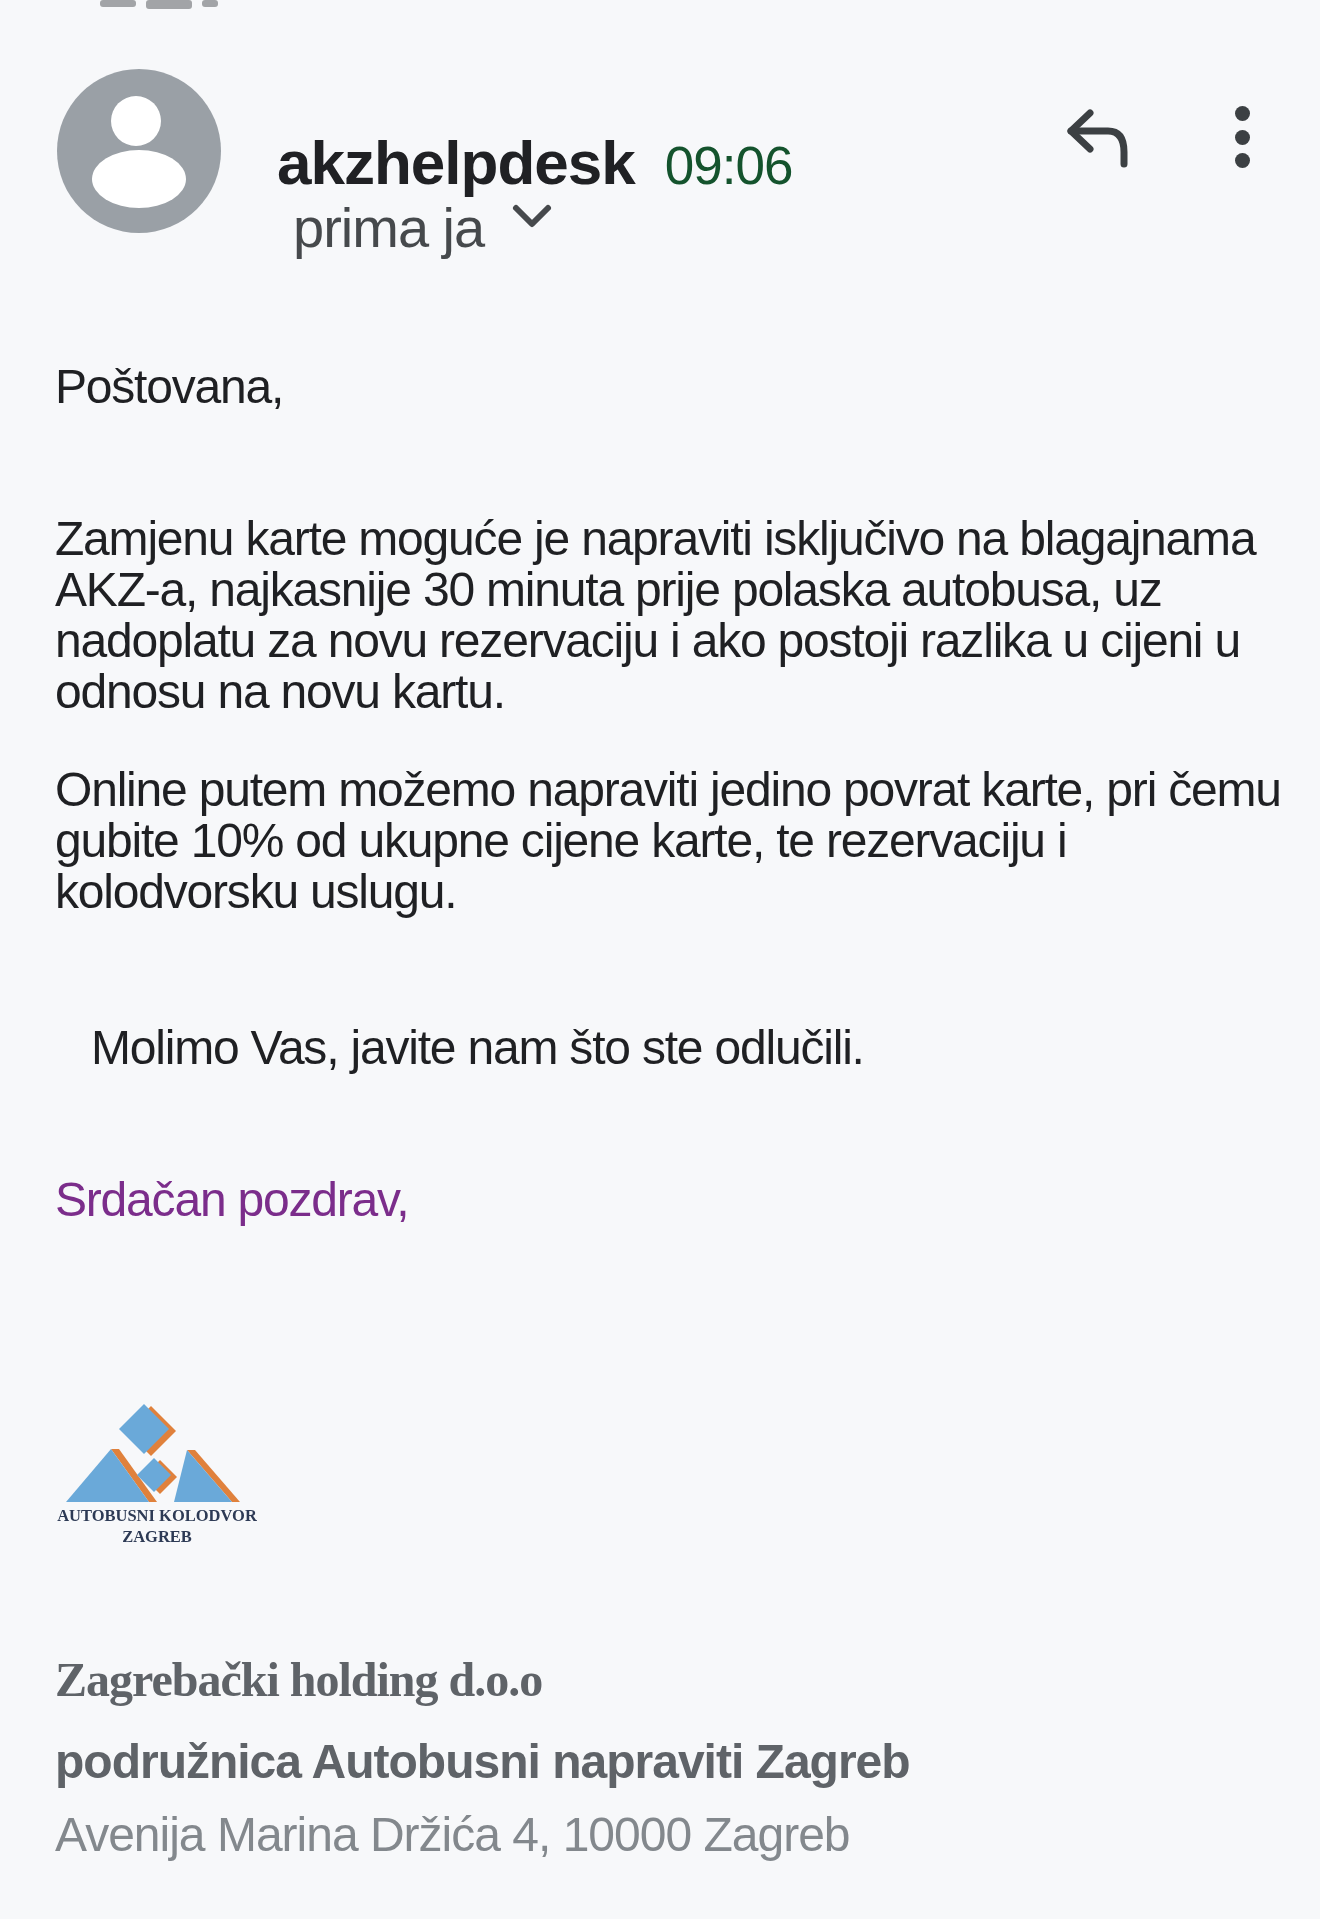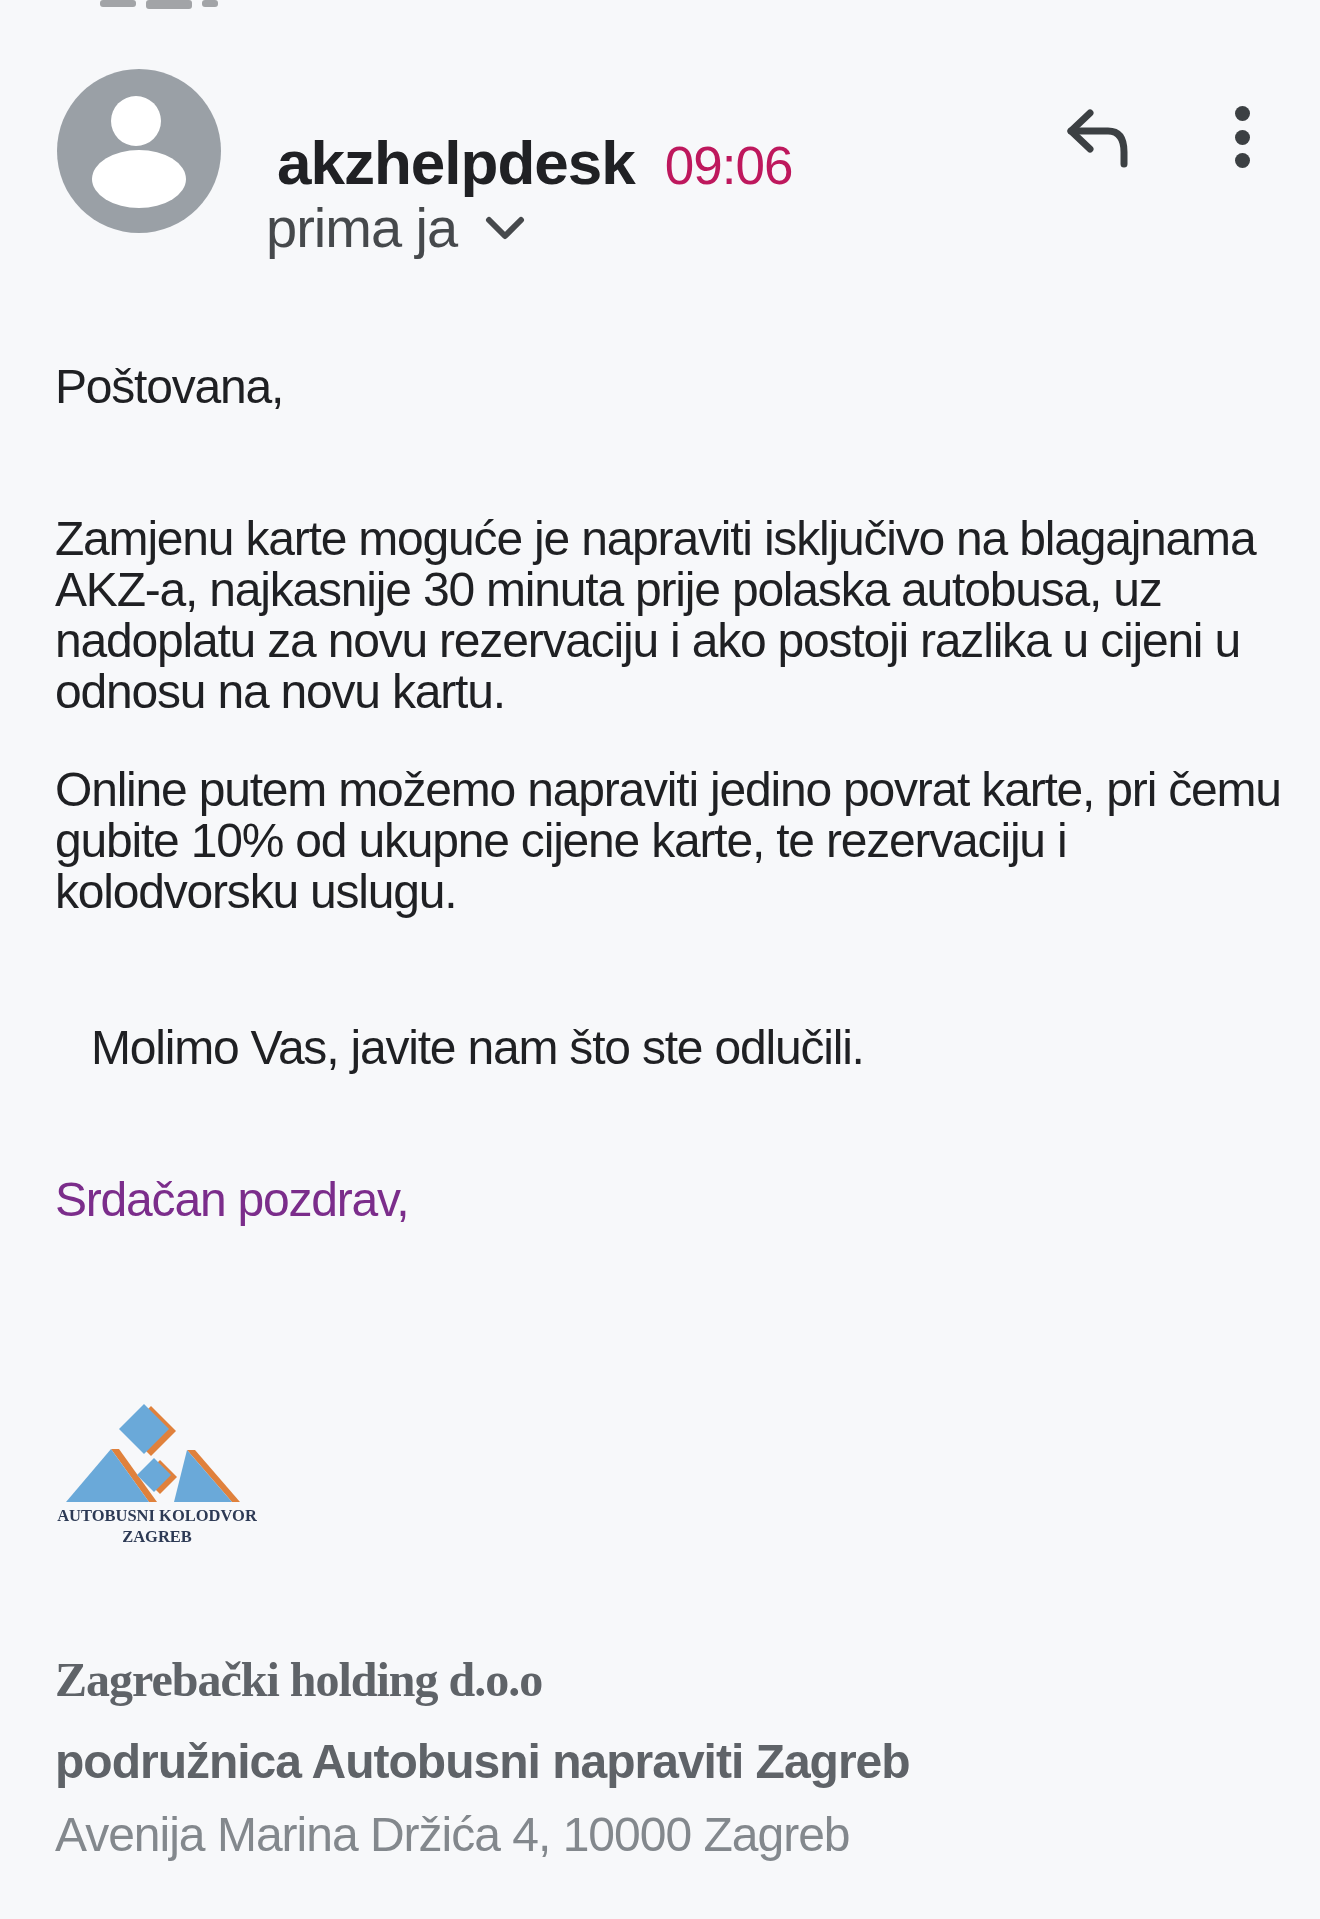--- a/index.html
+++ b/index.html
@@ -19,23 +19,23 @@
   .avatar{
     position:absolute;left:57px;top:69px;width:164px;height:164px;
     border-radius:50%;background:#9aa0a6;overflow:hidden;
   }
   .sender-row{
     position:absolute;left:277px;top:88px;display:flex;align-items:baseline;gap:30px;
     white-space:nowrap;
     margin-top:40px;
   }
   .sender-name{font-size:62px;font-weight:700;color:#202124;letter-spacing:-1px;line-height:70px;}
-  .sender-time{font-size:53px;font-weight:400;color:#be185d;letter-spacing:-1px;}
+  .sender-time{font-size:53px;font-weight:400;color:#14532d;letter-spacing:-1px;}
   .recipient-row{
-    position:absolute;left:266px;top:196px;display:flex;align-items:center;gap:26px;
+    position:absolute;left:293px;top:196px;display:flex;align-items:flex-start;gap:26px;
     white-space:nowrap;
   }
   .recipient-label{font-size:56px;color:#46494c;letter-spacing:-1px;line-height:64px;}
   .chevron{margin-top:6px;}
   .reply-btn{position:absolute;left:1064px;top:108px;width:68px;height:60px;}
   .more-btn{position:absolute;left:1230px;top:106px;width:24px;height:62px;display:flex;flex-direction:column;align-items:center;justify-content:space-between;}
   .more-btn i{width:15px;height:15px;border-radius:50%;background:#3c4043;display:block;}
 
   
   .textblock{position:absolute;left:55px;font-size:48px;letter-spacing:-1.2px;color:#1f2023;}

